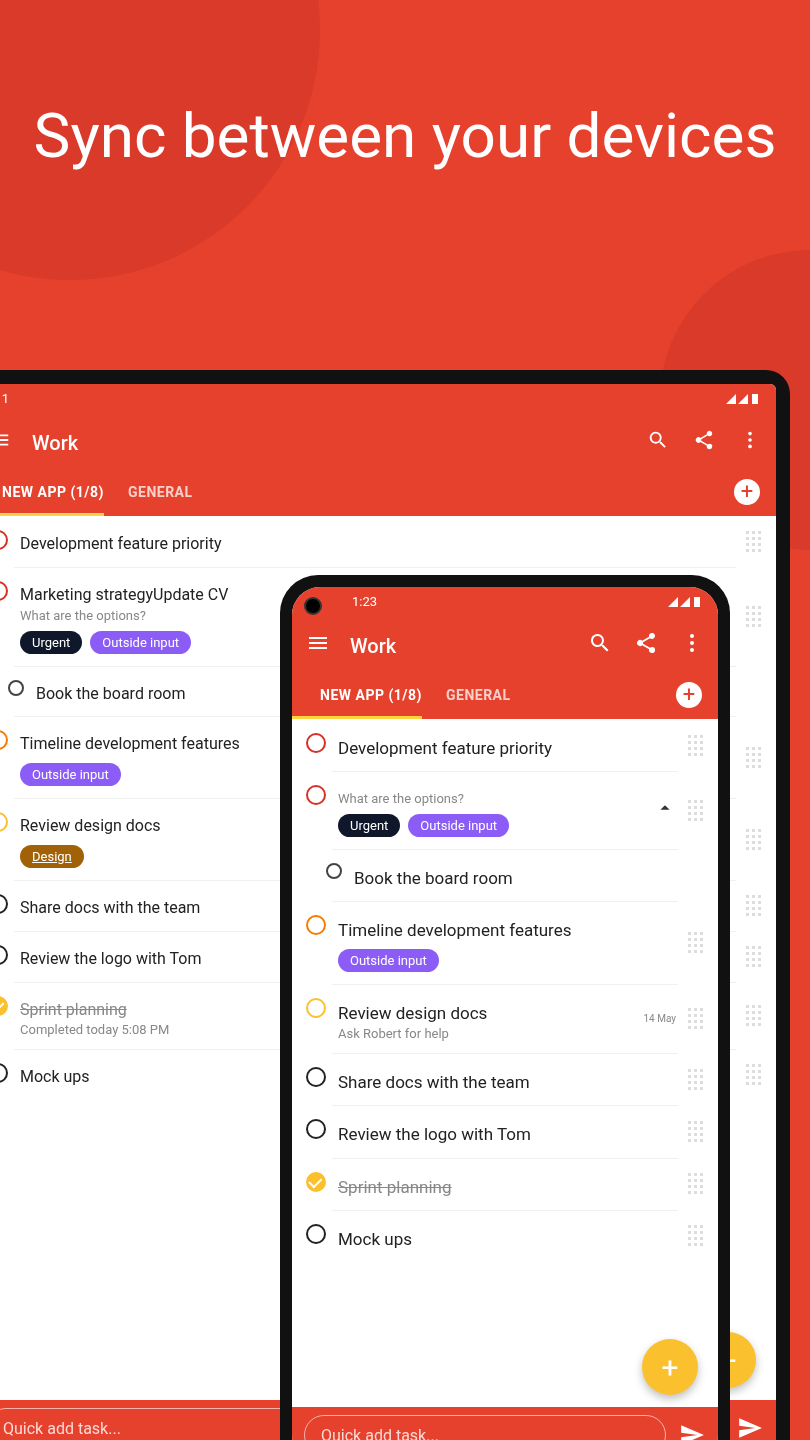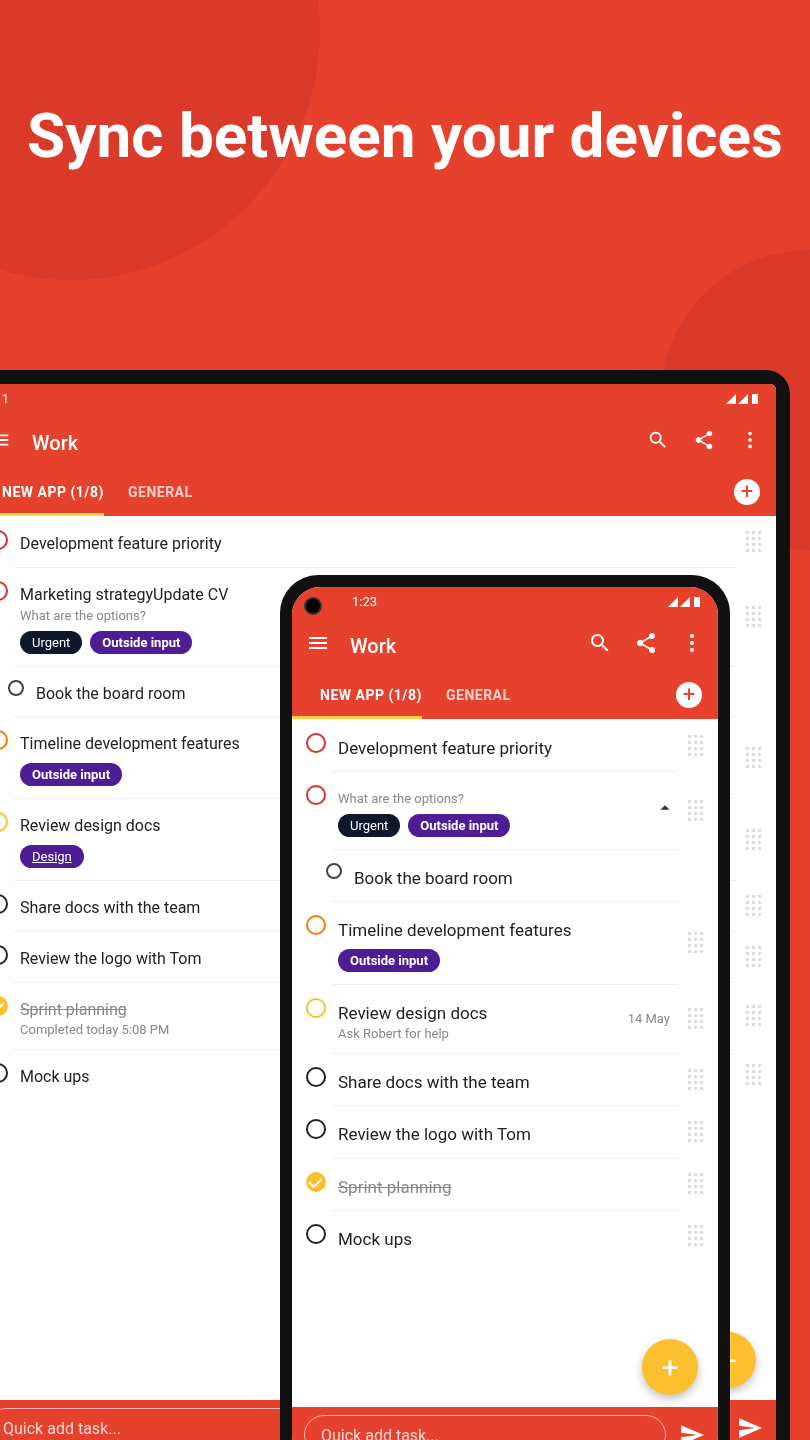--- a/index.html
+++ b/index.html
@@ -2,21 +2,21 @@
 <html><head>
 <meta charset="utf-8">
 <style>
 * { margin: 0; padding: 0; box-sizing: border-box; font-family: Roboto, Arial, sans-serif; }
 body { width: 810px; height: 1440px; background: #e5412d; position: relative; overflow: hidden; }
 
 
 .bg-circle-1 { position: absolute; width: 500px; height: 500px; border-radius: 50%; background: #d93a2a; top: -220px; left: -180px; }
 .bg-circle-2 { position: absolute; width: 300px; height: 300px; border-radius: 50%; background: #d93a2a; top: 250px; right: -150px; }
 
-.headline { position: absolute; top: 100px; left: 0; right: 0; text-align: center; color: #fff; font-size: 62px; font-weight: 700; line-height: 1.15; }
+.headline { position: absolute; top: 100px; left: 0; right: 0; text-align: center; color: #fff; font-size: 62px; font-weight: 400; line-height: 1.15; }
 
 
 .tablet {
   position: absolute; top: 370px; left: -40px; width: 830px; height: 1100px;
   background: #111; border-radius: 24px; padding: 14px;
 }
 .tablet-inner { width: 100%; height: 100%; background: #fff; border-radius: 6px; overflow: hidden; position: relative; }
 
 
 .phone {
@@ -49,23 +49,23 @@
 .task { display: flex; align-items: flex-start; padding: 12px 12px 12px 14px; gap: 12px; position: relative; }
 .task + .task::before { content: ""; position: absolute; top: 0; left: 40px; right: 40px; height: 1px; background: rgba(0,0,0,0.06); }
 .task.subtask { padding-left: 34px; }
 .task .col { flex: 1; min-width: 0; margin-top: 6px; }
 .task .title-line { font-size: 16px; color: #222; line-height: 1.3; }
 .task .title-line.done { text-decoration: line-through; color: #888; }
 .task .subtitle { font-size: 13px; color: #888; margin-top: 2px; }
 .task .chips { margin-top: 8px; display: flex; gap: 8px; flex-wrap: wrap; }
 .chip { font-size: 13px; color: #fff; padding: 4px 12px; border-radius: 14px; }
 .chip.red { background: #0f172a; }
-.chip.blue { background: #4c1d95; font-weight: bold; }
-.chip.green { background: #4c1d95; text-decoration: underline; }
-.meta { font-size: 13px; color: #888; align-self: center; margin-right: 6px; }
+.chip.blue { background: #8b5cf6; }
+.chip.green { background: #a16207; text-decoration: underline; }
+.meta { font-size: 10px; color: #888; align-self: center; }
 .expand-caret { align-self: center; color: #444; }
 
 .checkbox {
   width: 20px; height: 20px; border-radius: 50%; border: 2px solid #000; flex-shrink: 0; margin-top: 2px;
 }
 .checkbox.red { border-color: #d93025; }
 .checkbox.orange { border-color: #f57c00; }
 .checkbox.yellow { border-color: #fbc02d; }
 .checkbox.black { border-color: #222; }
 .checkbox.subtask-small { width: 16px; height: 16px; border-width: 2px; border-color: #444; }

